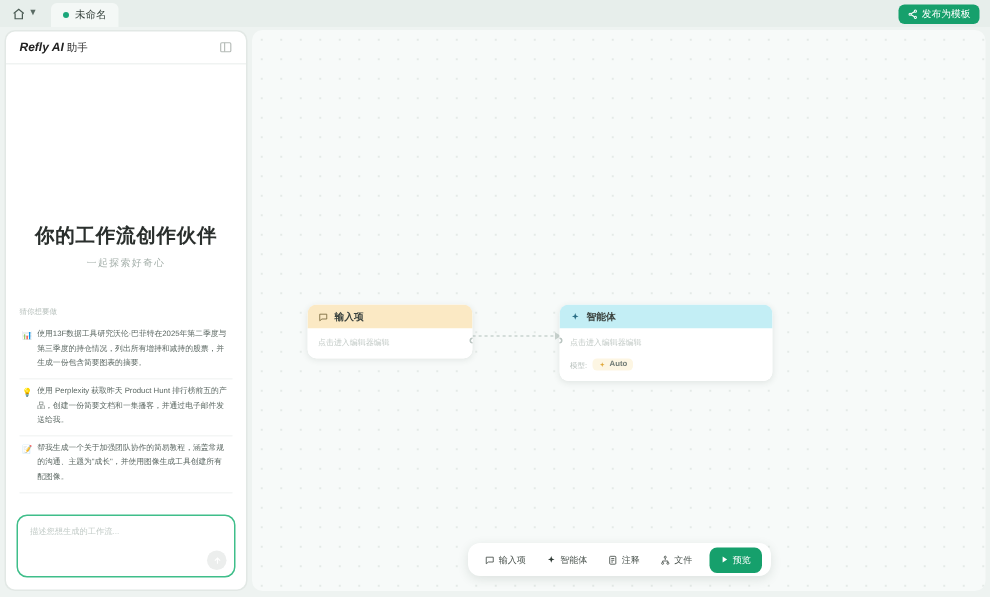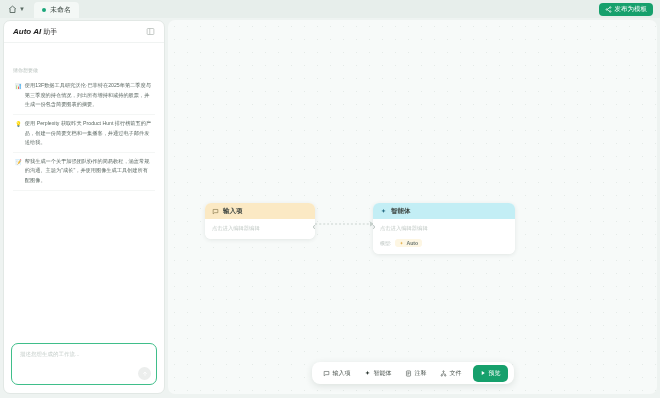--- a/index.html
+++ b/index.html
@@ -192,30 +192,34 @@
         <circle cx="18" cy="19" r="2.5"></circle>
       <path d="M8.3 10.8 15.7 6.4M8.3 13.2l7.4 4.4"></path>
     </svg>
     <span>发布为模板</span>
   </div>
 </div>
 
 <div class="left-panel">
   <div class="lp-header">
     <div class="lp-brand">
-      <span>Auto AI</span><span class="sub">助手</span>
+      <span>Refly AI</span><span class="sub">助手</span>
     </div>
     <div class="lp-header-spacer"></div>
     <svg class="panel-ico" viewBox="0 0 24 24" fill="none" stroke="#6b776f" stroke-width="2">
       <rect x="3" y="4" width="18" height="16" rx="2"></rect>
         <path d="M10 4v16"></path>
     </svg>
   </div>
 
   <div class="lp-body">
+    <div class="hero">
+      <div class="hero-title">你的工作流创作伙伴</div>
+      <div class="hero-sub">一起探索好奇心</div>
+    </div>
 
     <div class="sugg-label">猜你想要做</div>
 
     <div class="sugg-card">
       <span class="sugg-emoji">📊</span>
       <span class="sugg-text">使用13F数据工具研究沃伦·巴菲特在2025年第二季度与第三季度的持仓情况，列出所有增持和减持的股票，并生成一份包含简要图表的摘要。</span>
     </div>
     <div class="sugg-card">
       <span class="sugg-emoji">💡</span>
       <span class="sugg-text">使用 Perplexity 获取昨天 Product Hunt 排行榜前五的产品，创建一份简要文档和一集播客，并通过电子邮件发送给我。</span>

